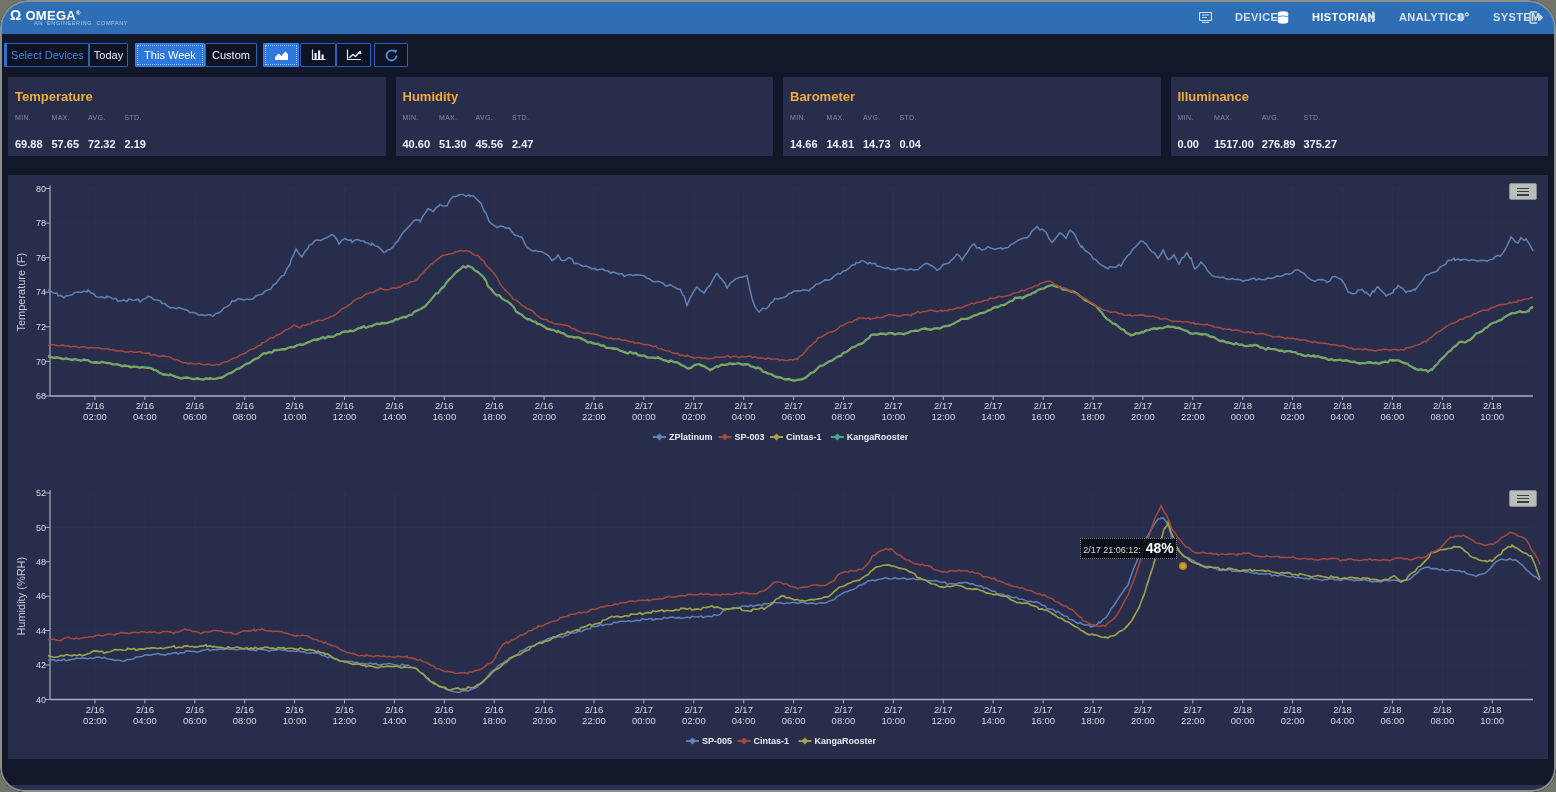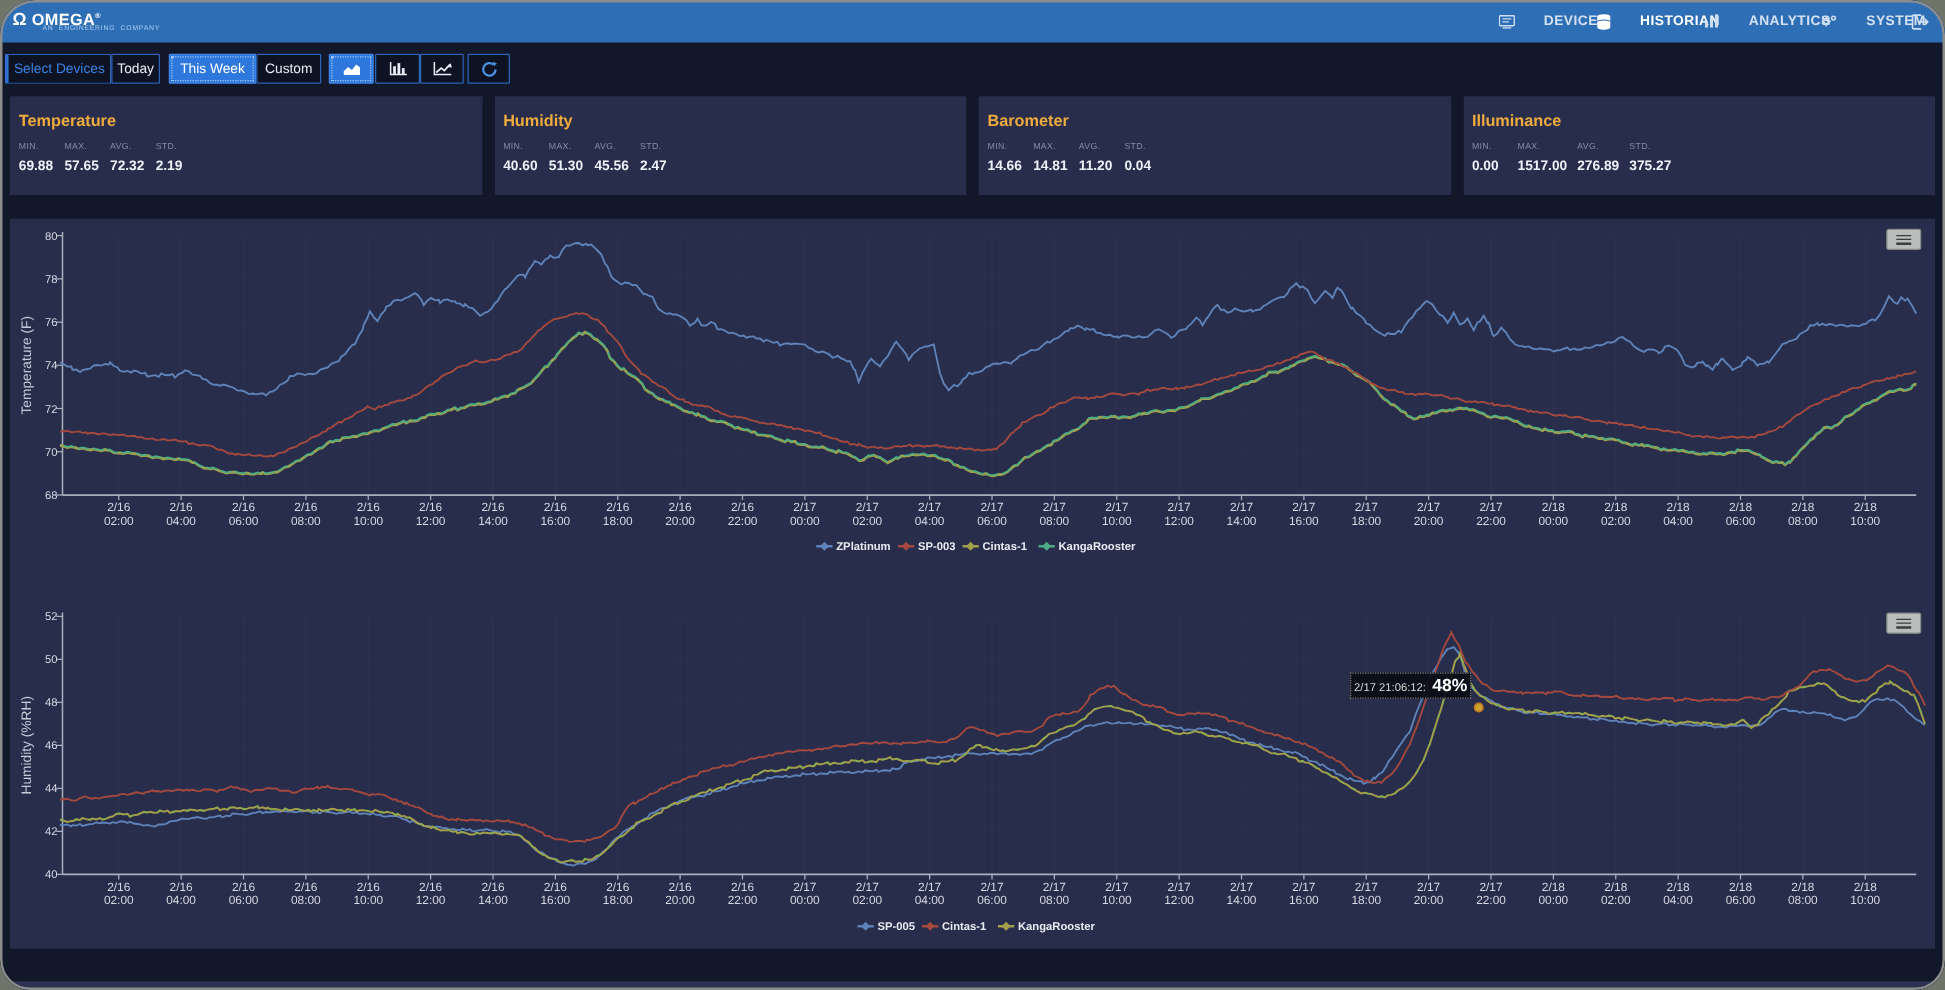--- a/index.html
+++ b/index.html
@@ -13,21 +13,21 @@
 .navitem{position:absolute;top:0;height:34px;display:flex;align-items:center;gap:23px;color:#d3e1f3;font-size:11px;font-weight:bold;letter-spacing:0.4px}
 .navitem.active{color:#ffffff}
 #toolbar .btn{position:absolute;top:43px;height:24px;background:#0d1322;border:1px solid #2b62b4;color:#e8ecf5;font-size:11px;display:flex;align-items:center;justify-content:center;border-radius:1px}
 #toolbar .sel{background:#2e78dd;border-color:#3c86ea;color:#fff;outline:1px dotted #9cc3f0;outline-offset:-3px}
 #toolbar .first{color:#3b82e0;border-left:3px solid #2f6fd0}
 .stat{position:absolute;top:77px;width:377.5px;height:79px;background:#272d4a}
 .stt{position:absolute;left:7px;top:12px;font-size:13px;font-weight:bold;color:#f0ab3e}
 .str{position:absolute;left:7px;top:37px;display:flex}
 .stc{min-width:36.5px;margin-right:0px}
 .stl{font-size:7px;line-height:8px;color:#848ca6;letter-spacing:0.3px}
-.stv{font-size:11px;font-weight:bold;color:#eef1f8;margin-top:5px;padding-right:8px}
+.stv{font-size:11px;font-weight:bold;color:#eef1f8;margin-top:16px;padding-right:8px}
 .chart{position:absolute;left:8px;width:1540px;background:#272d4a}
 #chart1{top:175px;height:314px}
 #chart2{top:478px;height:281px}
 .menuBtn{position:absolute;right:11px;background:#b9bebc;border:1px solid #878c8a;border-radius:2px;width:28px;height:17px;padding:3.5px 7px;display:flex;flex-direction:column;justify-content:space-between}
 .menuBtn .ml{height:1.6px;background:#3a3f3d}
 #mb1{top:8px}
 #mb2{top:12px}
 #tooltip{position:absolute;left:1080px;top:538px;width:97px;height:21px;background:rgba(10,13,22,0.93);border:1px dotted #7e7e7e;color:#d8d8d8;font-size:9px;line-height:19px;text-align:center;white-space:nowrap}
 #tooltip b{color:#fff;font-size:14px}
 #botstrip{position:absolute;left:0;bottom:0;width:100%;height:7px;background:#2b3150}
@@ -159,21 +159,21 @@
         <div class="stc">
           <div class="stl">MIN.</div>
           <div class="stv">14.66</div>
         </div>
         <div class="stc">
           <div class="stl">MAX.</div>
           <div class="stv">14.81</div>
         </div>
         <div class="stc">
           <div class="stl">AVG.</div>
-          <div class="stv">11.20</div>
+          <div class="stv">14.73</div>
         </div>
         <div class="stc">
           <div class="stl">STD.</div>
           <div class="stv">0.04</div>
         </div>
       </div>
     </div>
     <div class="stat" style="left:1170.5px">
       <div class="stt">Illuminance</div>
       <div class="str">

